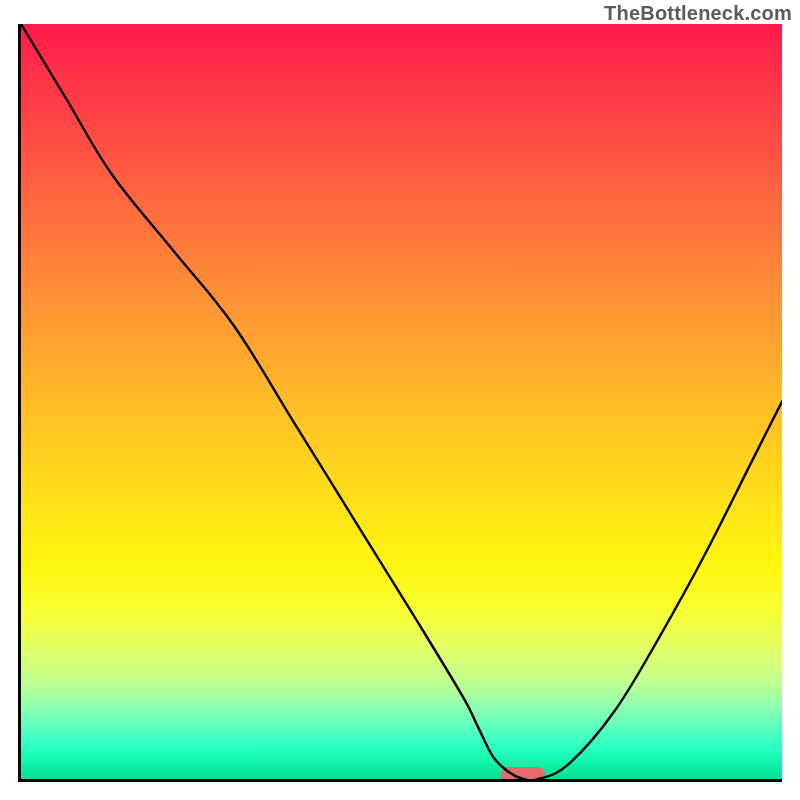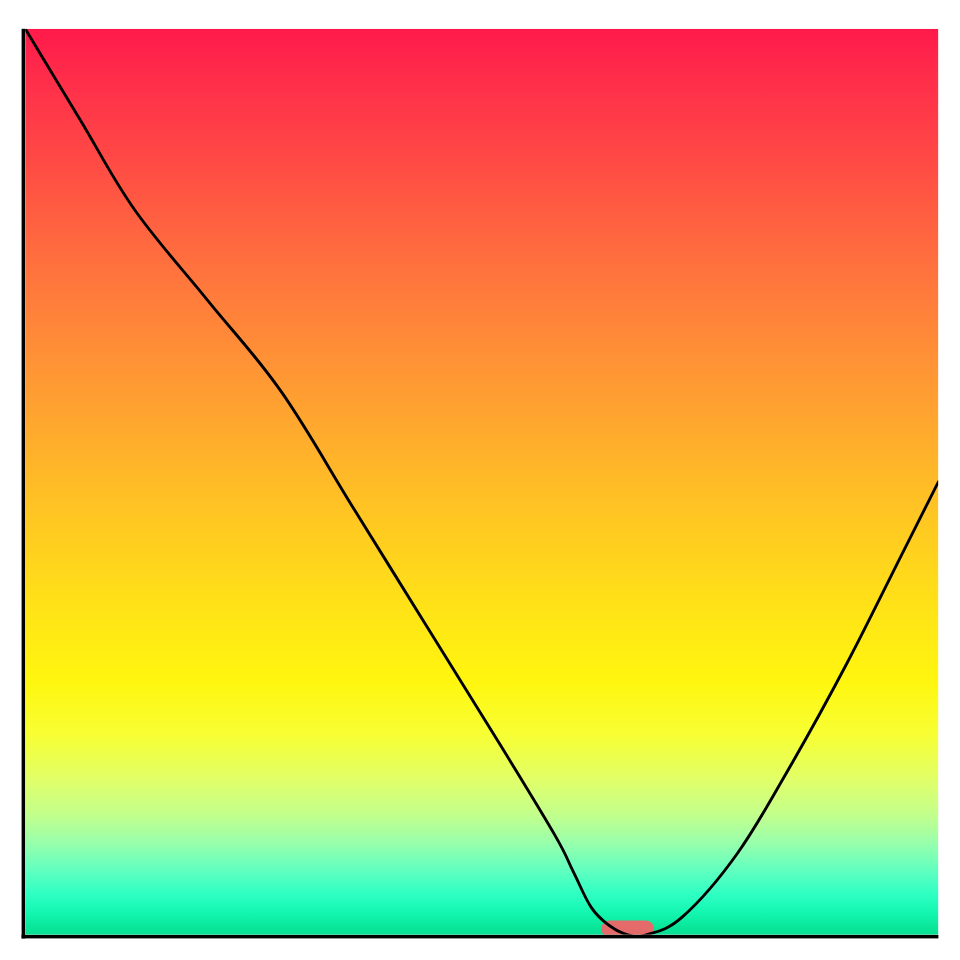--- a/index.html
+++ b/index.html
@@ -74,20 +74,21 @@
     border-radius: 7px;
     transform: translate(-50%, -50%);
     z-index: 2;
   }
 </style>
 </head>
 <body>
 
 <div class="container">
 
+  <div class="watermark">TheBottleneck.com</div>
 
   <div class="plot-area">
     <div class="gradient"></div>
 
     <div class="marker" style="left: 502.26px; top: 750.47px;"></div>
 
     <svg class="curve-layer" viewBox="0 0 761 755" preserveAspectRatio="none">
       <path id="curve-path" d="M 0 0 C 8.2188 13.59, 29.222399999999997 48.32, 45.66 75.5 C 62.0976 102.68, 72.1428 123.82, 91.32 151 C 110.49719999999999 178.18, 130.28320000000002 199.32, 152.20000000000002 226.5 C 174.1168 253.68, 191.16320000000002 270.743, 213.08 302 C 234.9968 333.257, 252.04319999999998 364.81600000000003, 273.96 400.15000000000003 C 295.87679999999995 435.48400000000004, 312.92319999999995 462.96599999999995, 334.84 498.29999999999995 C 356.7568 533.634, 376.5428 565.193, 395.72 596.45 C 414.89720000000005 627.7070000000001, 430.4216 652.9240000000001, 441.38 671.95 C 452.3384 690.976, 451.1208 691.278, 456.59999999999997 702.15 C 462.07919999999996 713.0219999999999, 466.3408 724.196, 471.82 732.35 C 477.2992 740.504, 481.56080000000003 743.373, 487.04 747.45 C 492.5192 751.527, 496.78080000000006 753.641, 502.26000000000005 755 C 507.73920000000004 756.359, 509.26120000000003 757.718, 517.48 755 C 525.6988 752.282, 534.222 752.131, 547.92 739.9 C 561.6179999999999 727.669, 577.1424000000001 710.1529999999999, 593.58 687.05 C 610.0176 663.947, 622.8024 640.0889999999999, 639.24 611.55 C 655.6776 583.011, 668.4624 559.757, 684.9 528.5 C 701.3376 497.243, 716.862 465.08000000000004, 730.56 437.90000000000003 C 744.2579999999999 410.72, 755.5208 388.372, 761 377.5" fill="none" stroke="#000" stroke-width="2.4" stroke-linejoin="round" stroke-linecap="round"></path>
     </svg>
   </div>

